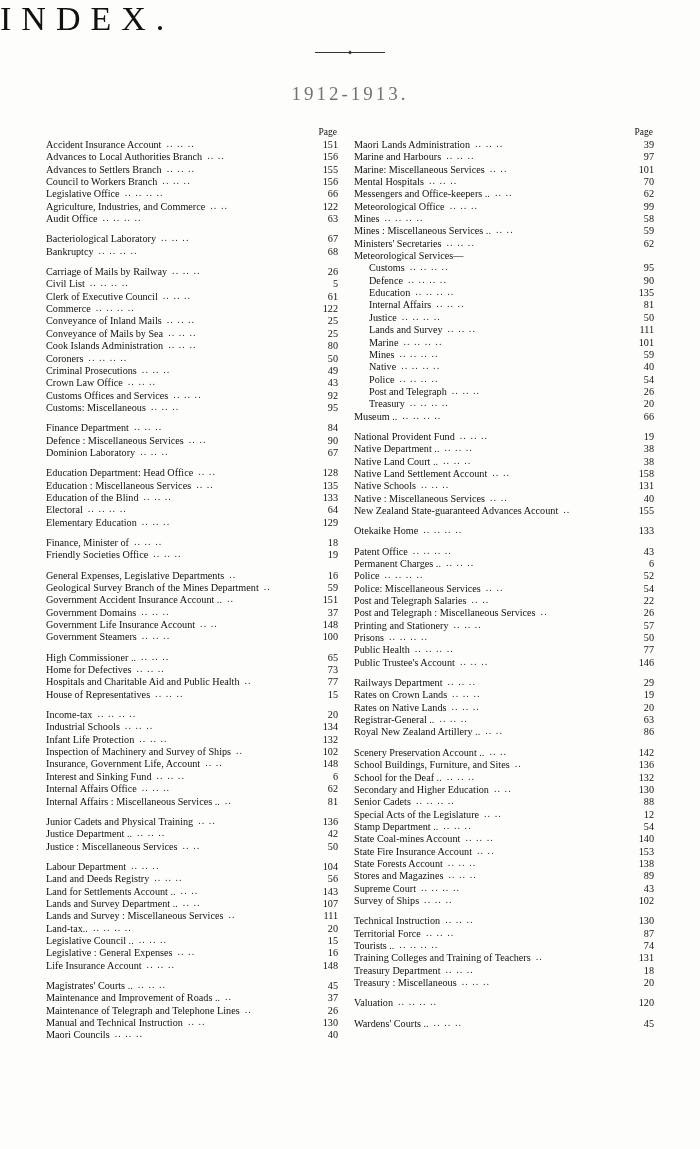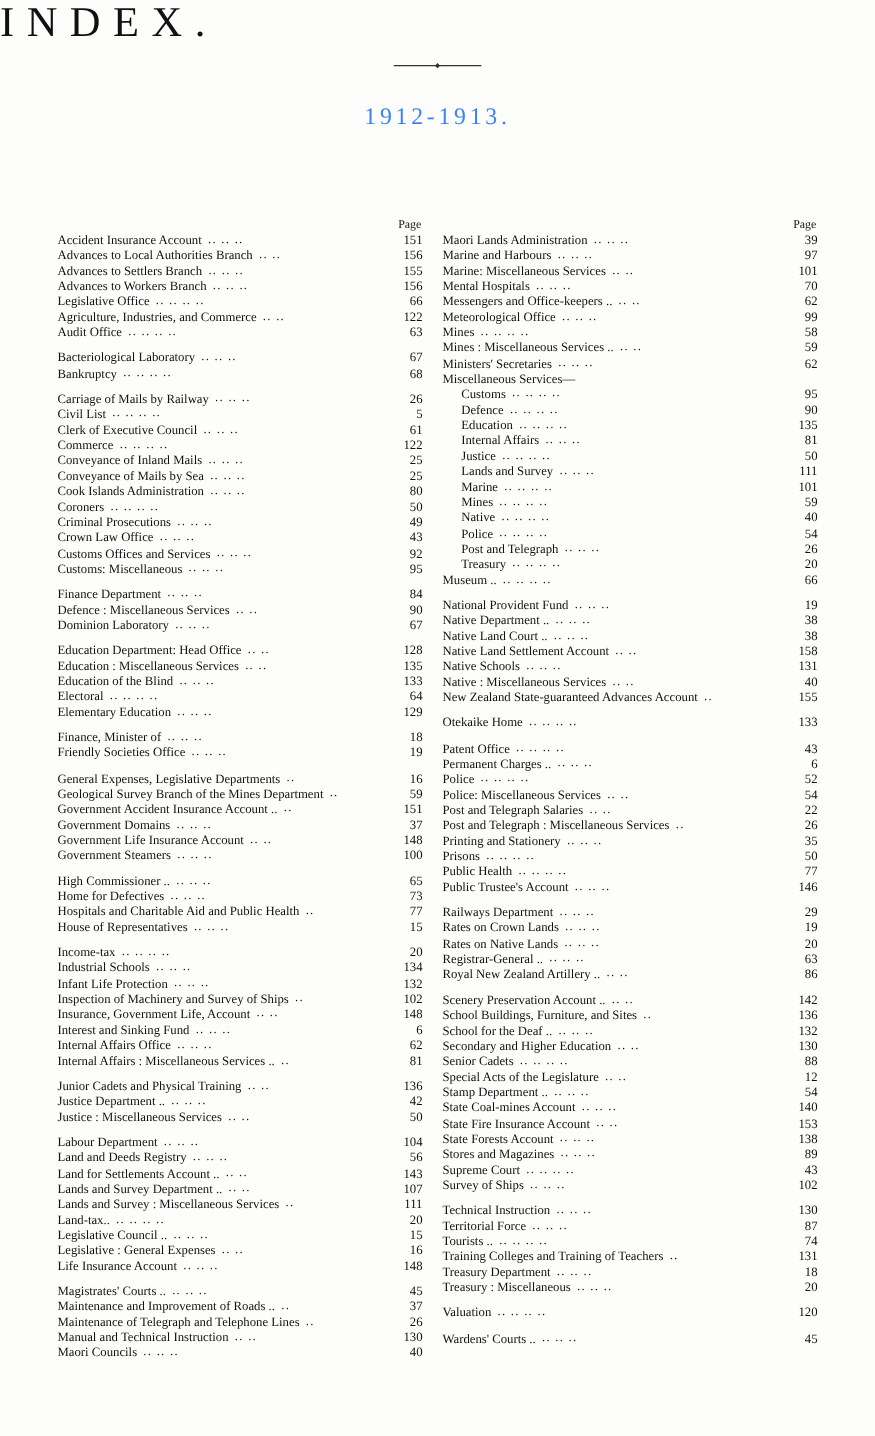--- a/index.html
+++ b/index.html
@@ -43,21 +43,21 @@
     width: 3px;
     height: 3px;
     background: #333;
     transform: translateX(-50%) rotate(45deg);
   }
   .subtitle {
     text-align: center;
     font-size: 19px;
     letter-spacing: 3px;
     margin-top: 30px;
-    color: #3b82f6;
+    color: #737373;
   }
   .columns {
     margin-top: 22px;
     padding: 0 46px 0 46px;
     display: flex;
     justify-content: space-between;
     align-items: flex-start;
   }
   .col {
     width: 292px;
@@ -65,21 +65,20 @@
   .col.right {
     width: 300px;
   }
   .page-head {
     text-align: right;
     font-size: 9.5px;
     font-style: normal;
     padding-right: 1px;
     margin-bottom: 2px;
     color: #111;
-    margin-top: 48px;
   }
   .entry {
     display: flex;
     align-items: baseline;
     font-size: 10.2px;
     line-height: 12.35px;
     white-space: nowrap;
     color: #111;
   }
   .entry .label {
@@ -132,21 +131,21 @@
             <span class="label">Advances to Local Authorities Branch</span>
             <span class="dots">..            ..</span>
             <span class="num">156</span>
           </div>
           <div class="entry">
             <span class="label">Advances to Settlers Branch</span>
             <span class="dots">..            ..            ..</span>
             <span class="num">155</span>
           </div>
           <div class="entry">
-            <span class="label">Advances to Workers Branch</span>
+            <span class="label">Council to Workers Branch</span>
             <span class="dots">..            ..            ..</span>
             <span class="num">156</span>
           </div>
           <div class="entry">
             <span class="label">Legislative Office</span>
             <span class="dots">..            ..            ..            ..</span>
             <span class="num">66</span>
           </div>
           <div class="entry">
             <span class="label">Agriculture, Industries, and Commerce</span>
@@ -508,21 +507,21 @@
             <span class="label">Mines : Miscellaneous Services ..</span>
             <span class="dots">..            ..</span>
             <span class="num">59</span>
           </div>
           <div class="entry">
             <span class="label">Ministers' Secretaries</span>
             <span class="dots">..            ..            ..</span>
             <span class="num">62</span>
           </div>
           <div class="entry">
-            <span class="label">Miscellaneous Services—</span>
+            <span class="label">Meteorological Services—</span>
             <span class="dots"></span>
             <span class="num"></span>
           </div>
           <div class="entry indent">
             <span class="label">Customs</span>
             <span class="dots">..            ..            ..            ..</span>
             <span class="num">95</span>
           </div>
           <div class="entry indent">
             <span class="label">Defence</span>
@@ -653,21 +652,21 @@
             <span class="num">22</span>
           </div>
           <div class="entry">
             <span class="label">Post and Telegraph : Miscellaneous Services</span>
             <span class="dots">..</span>
             <span class="num">26</span>
           </div>
           <div class="entry">
             <span class="label">Printing and Stationery</span>
             <span class="dots">..            ..            ..</span>
-            <span class="num">35</span>
+            <span class="num">57</span>
           </div>
           <div class="entry">
             <span class="label">Prisons</span>
             <span class="dots">..            ..            ..            ..</span>
             <span class="num">50</span>
           </div>
           <div class="entry">
             <span class="label">Public Health</span>
             <span class="dots">..            ..            ..            ..</span>
             <span class="num">77</span>

